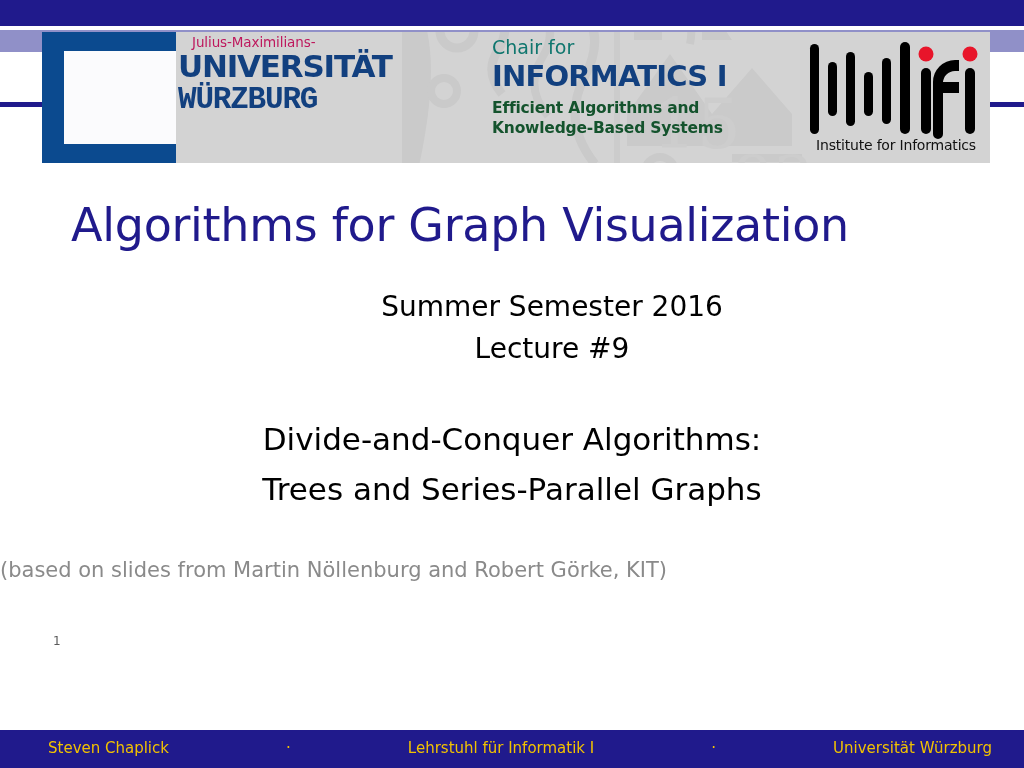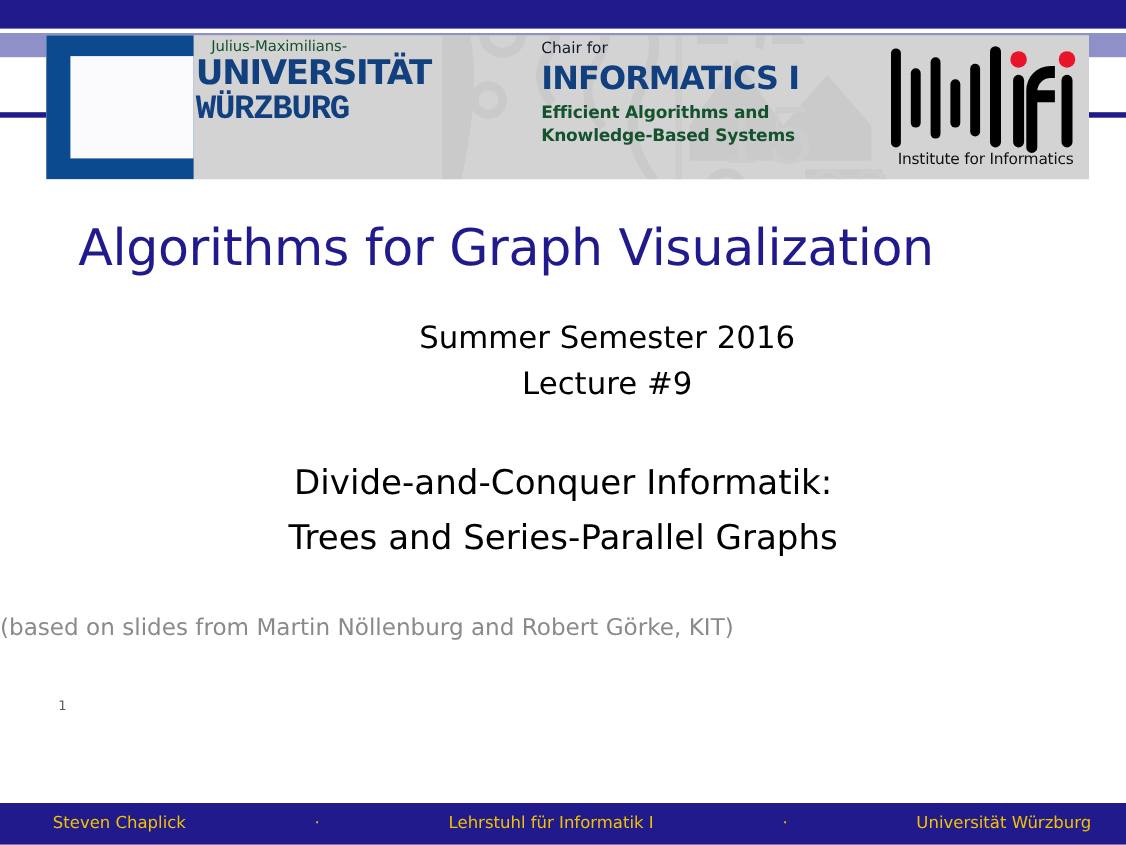--- a/index.html
+++ b/index.html
@@ -67,39 +67,39 @@
     position: absolute;
     left: 136px; top: 4px;
     width: 260px;
     color: #12407f;
     line-height: 1;
   }
   .uni-line1 {
     font-size: 13.5px;
     letter-spacing: -0.1px;
     padding-left: 14px;
-    color: #14532d;
+    color: #be185d;
   }
   .uni-line2, .uni-line3 {
     font-weight: bold;
     font-size: 31px;
     letter-spacing: -1.2px;
     color: #12407f;
   }
   .uni-line2 { margin-top: 1px; }
   .uni-line3 { margin-top: 2px; font-family: Liberation Mono, monospace; }
 
   .chair-text {
     position: absolute;
     left: 450px; top: 5px;
     width: 300px;
     color: #12407f;
     line-height: 1.12;
   }
-  .chair-line1 { font-size: 14px; color: #0f172a; }
+  .chair-line1 { font-size: 19px; color: #0f766e; }
   .chair-line2 {
     font-weight: bold;
     font-size: 29px;
     letter-spacing: -0.8px;
     margin-top: 2px;
     color: #12407f;
   }
   .chair-line3, .chair-line4 {
     font-size: 15.5px;
     font-weight: 700;
@@ -254,21 +254,21 @@
 </div>
 
 <div class="slide-title">Algorithms for Graph Visualization</div>
 
 <div class="subtitle-block">
   <div>Summer Semester 2016</div>
   <div>Lecture #9</div>
 </div>
 
 <div class="heading-block">
-  <div>Divide-and-Conquer Informatik:</div>
+  <div>Divide-and-Conquer Algorithms:</div>
   <div>Trees and Series-Parallel Graphs</div>
 </div>
 
 <div class="credit-line">(based on slides from Martin Nöllenburg and Robert Görke, KIT)</div>
 
 <div class="page-number">1</div>
 
 <div class="footer-bar">
   <div class="footer-inner">
     <span>Steven Chaplick</span>

